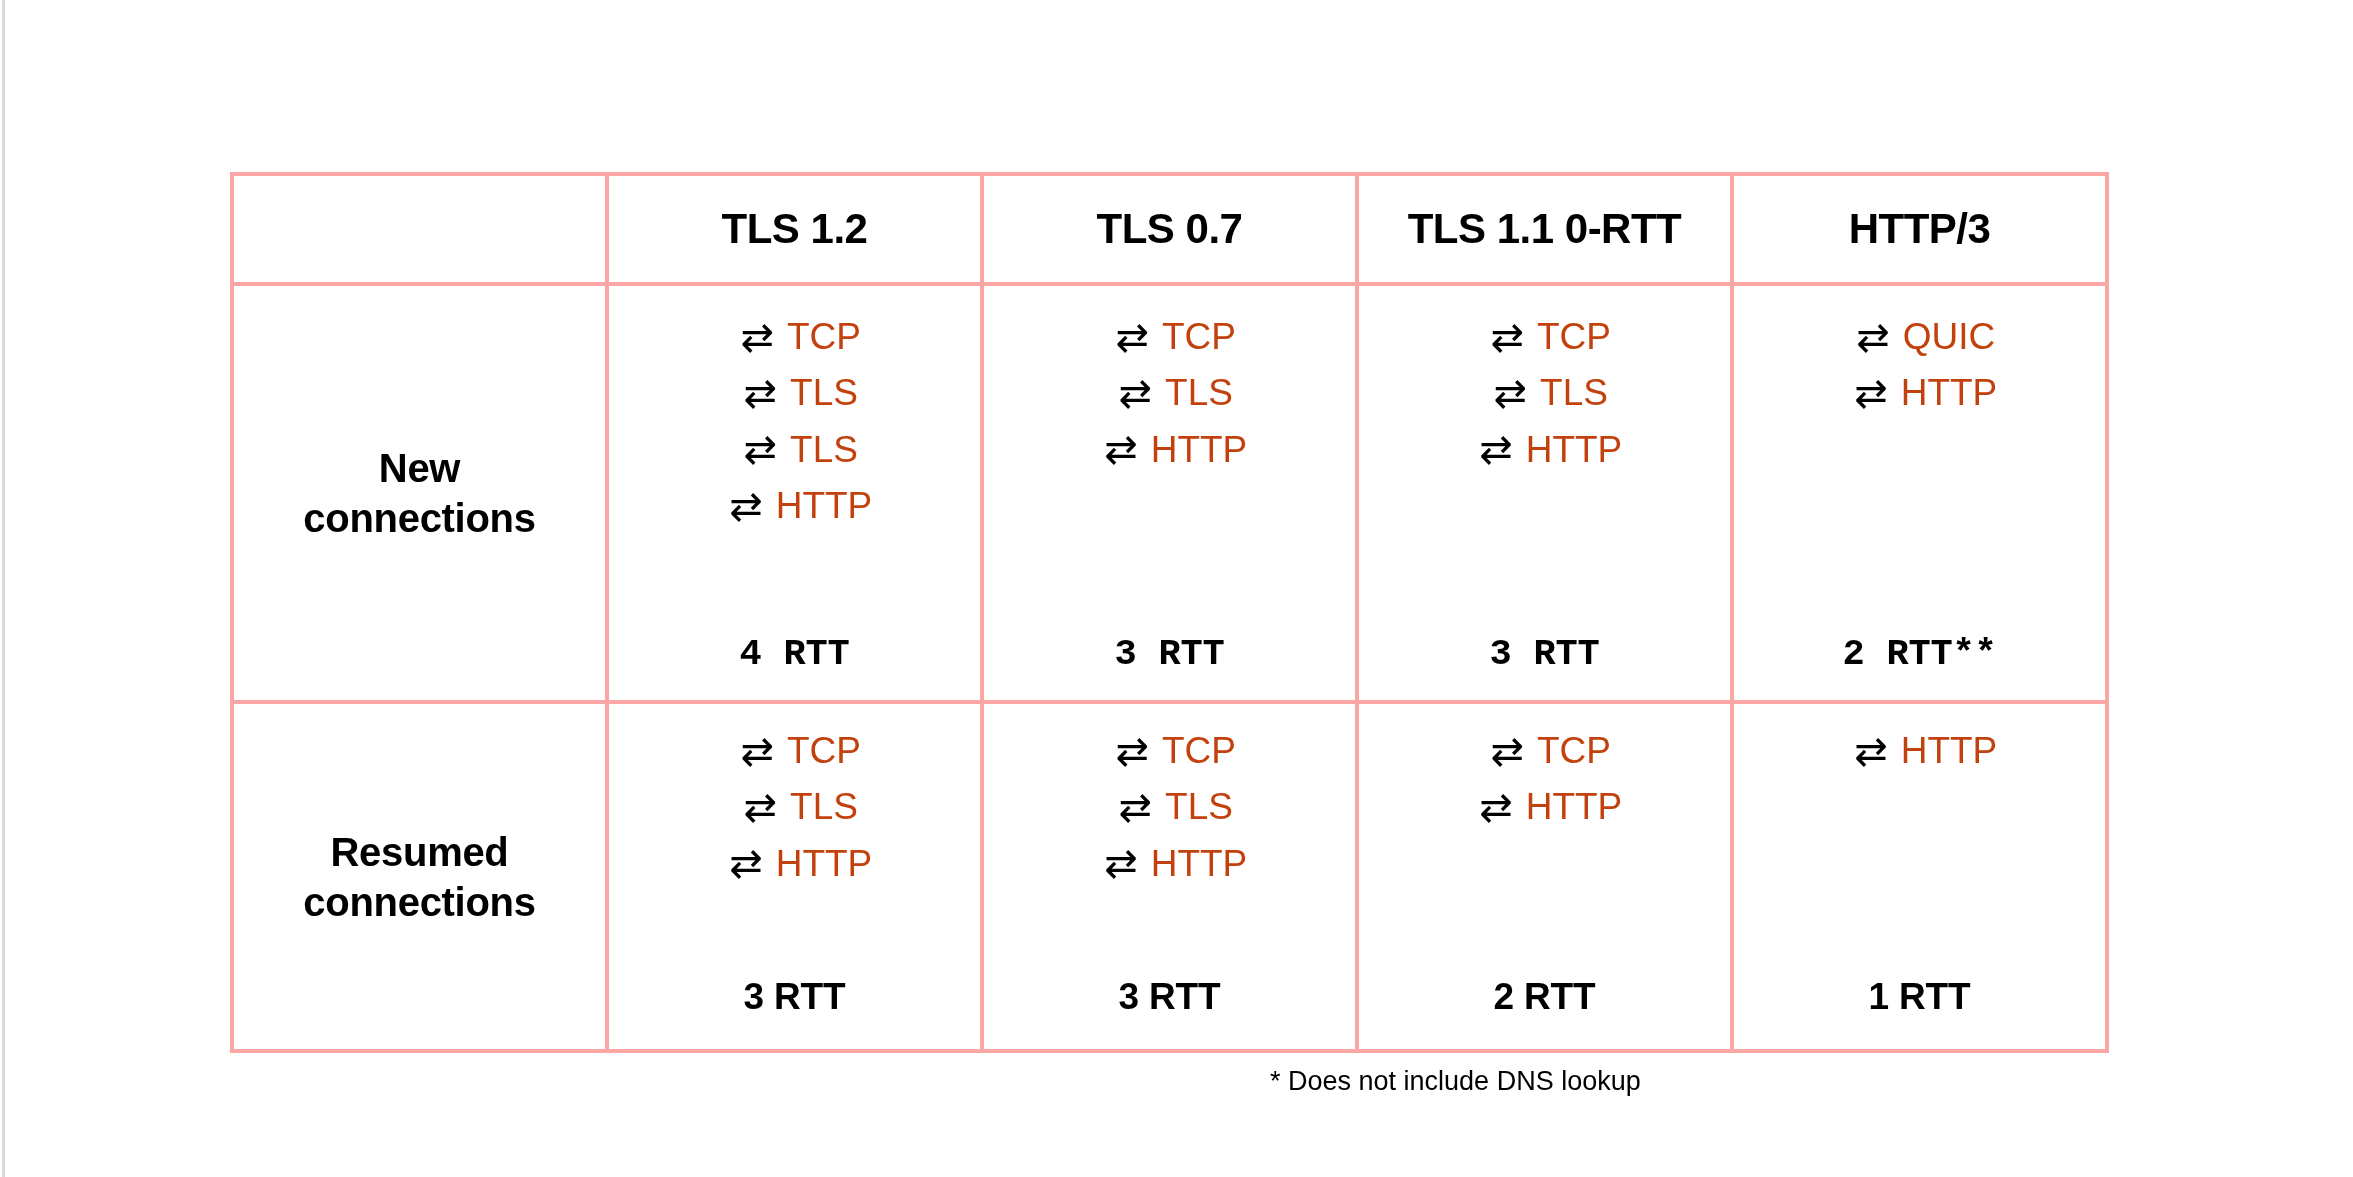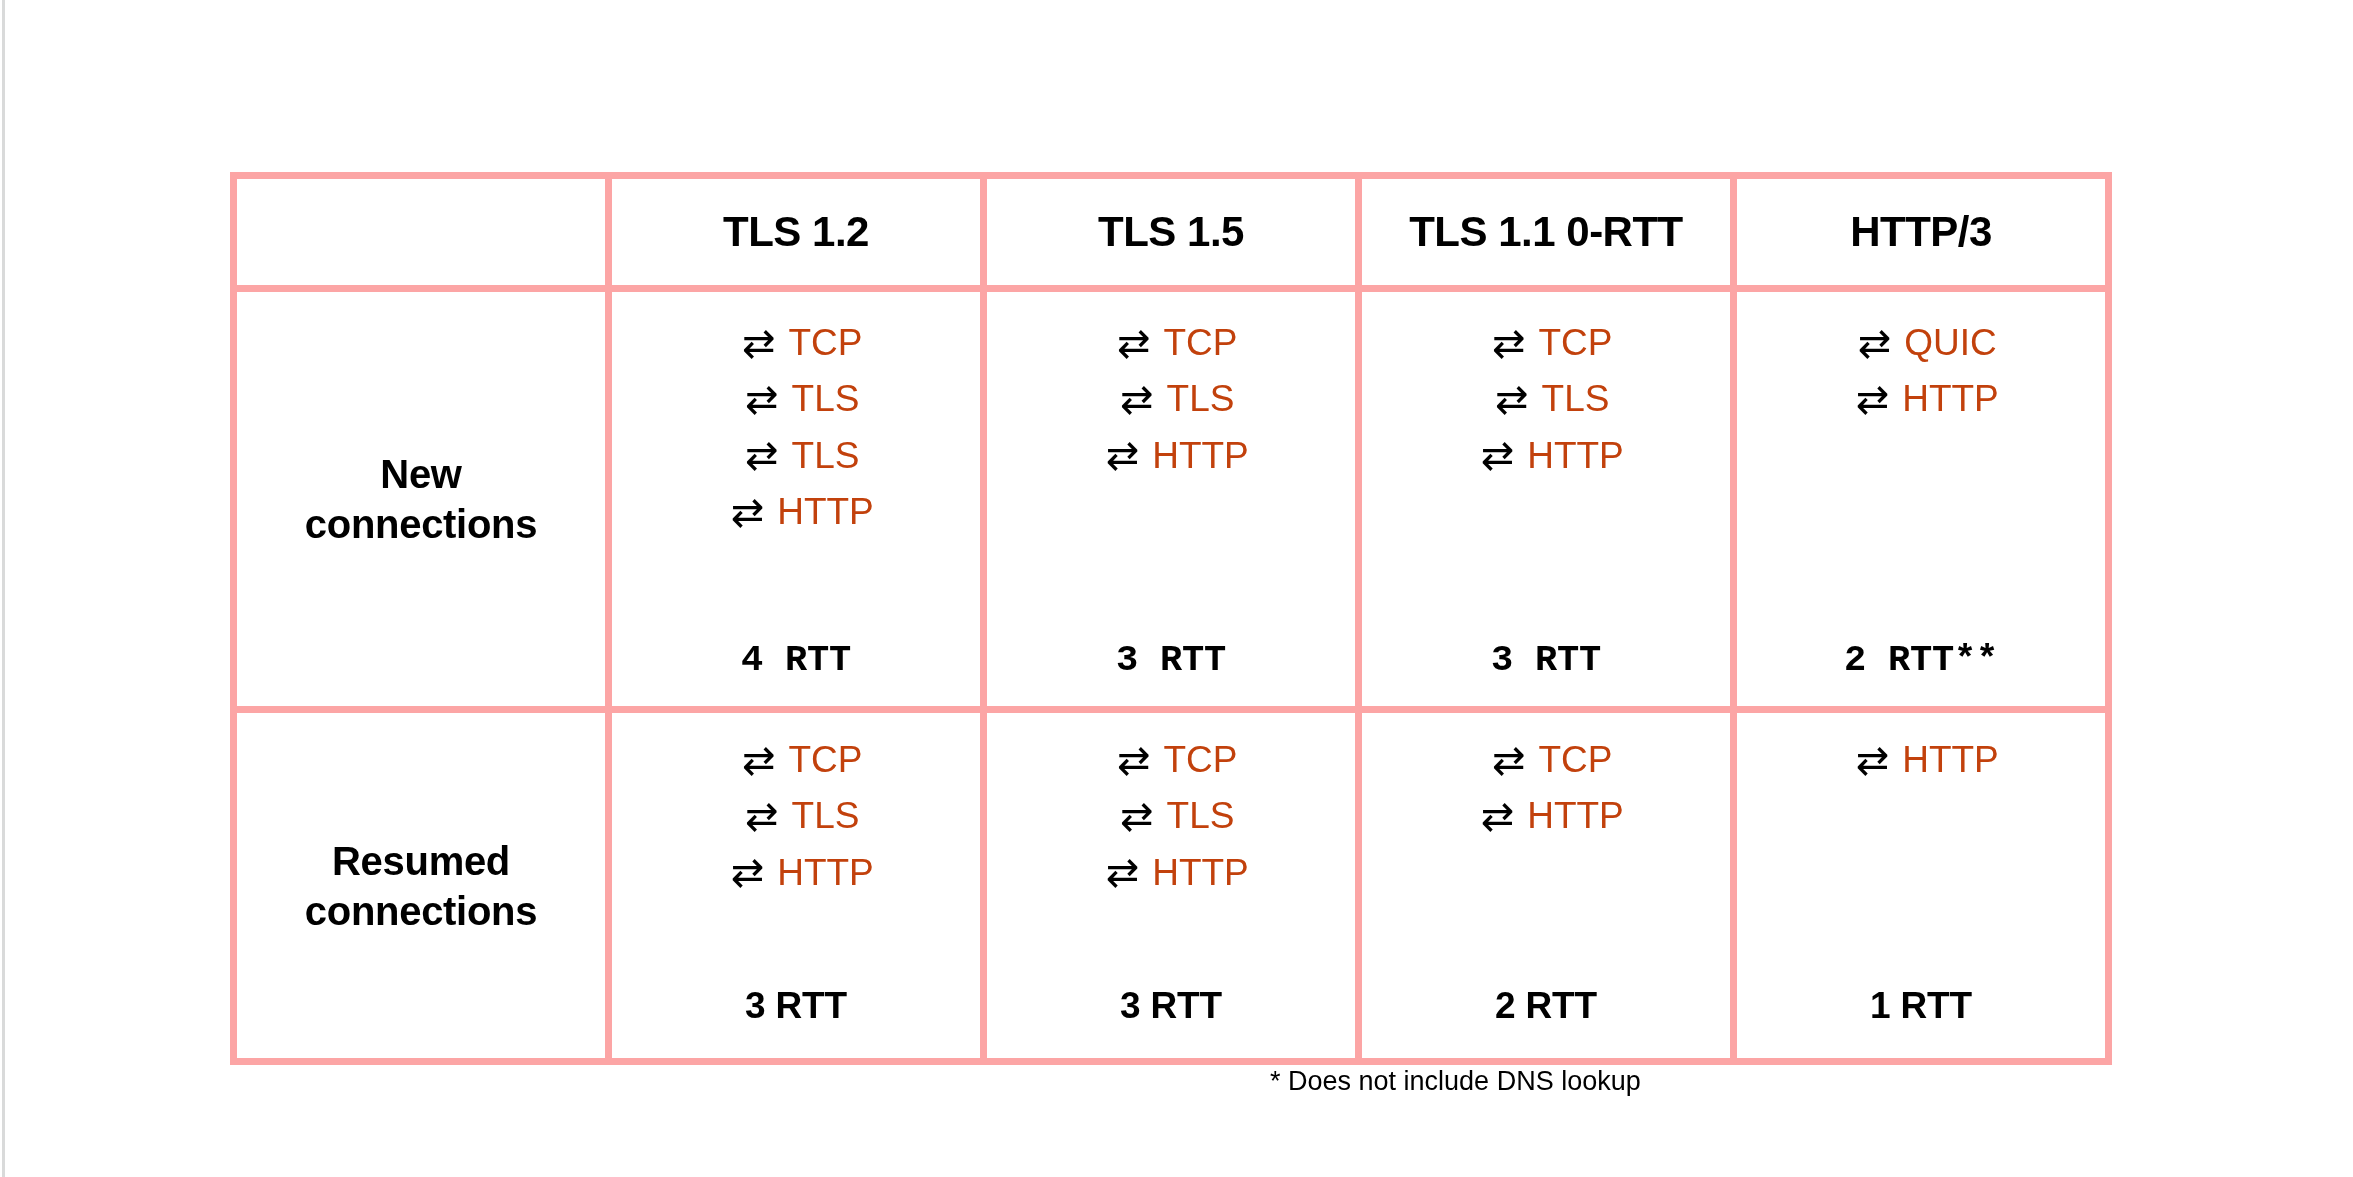--- a/index.html
+++ b/index.html
@@ -48,21 +48,21 @@
   
   .table {
     position: absolute;
     left: 230px;
     top: 172px;
     width: 1875px;
     border-collapse: collapse;
     table-layout: fixed;
   }
   .table td, .table th {
-    border: 7px solid #fca5a5;
+    border: 4px solid #fca5a5;
     padding: 1px;
     vertical-align: middle;
     text-align: center;
   }
   col.c-label { width: 375px; }
   col.c-data  { width: 375px; }
 
   .hdr-row td { height: 104px; }
   .hdr-cell {
     font-size: 42px;
@@ -158,21 +158,21 @@
       <col class="c-label">
       <col class="c-data">
       <col class="c-data">
       <col class="c-data">
       <col class="c-data">
     </colgroup>
     <thead>
       <tr class="hdr-row">
         <td class="hdr-blank"></td>
         <td class="hdr-cell">TLS 1.2</td>
-        <td class="hdr-cell">TLS 1.5</td>
+        <td class="hdr-cell">TLS 0.7</td>
         <td class="hdr-cell">TLS 1.1 0-RTT</td>
         <td class="hdr-cell">HTTP/3</td>
       </tr>
     </thead>
     <tbody>
 
       <tr class="body-row-new">
         <td>
           <div class="row-label">
             <div>New</div>

